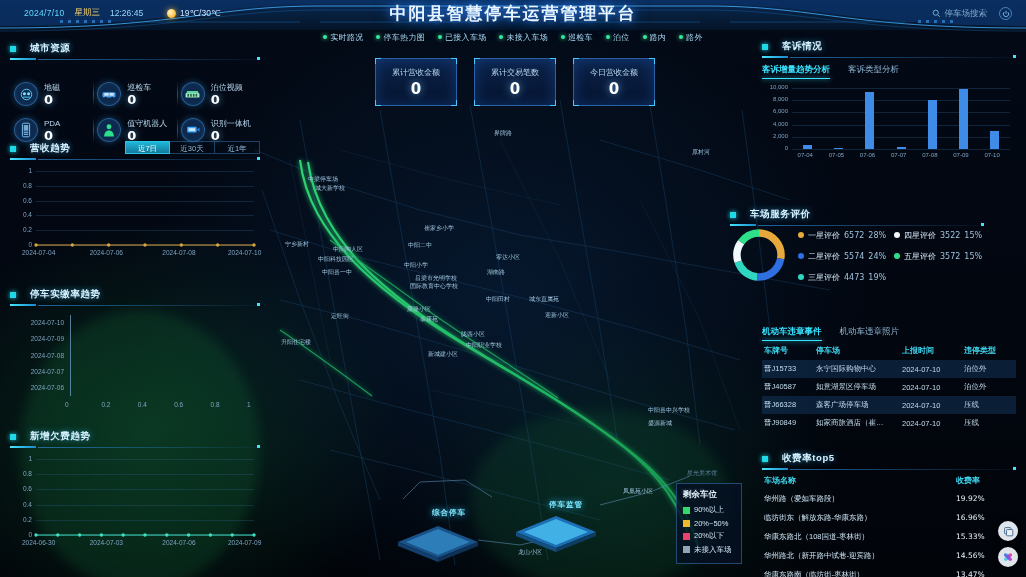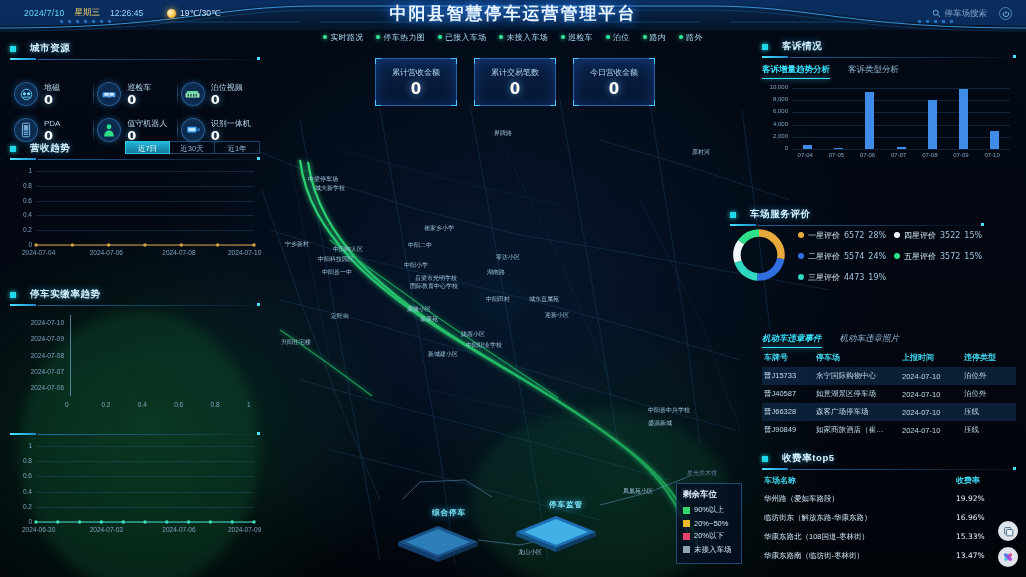--- a/index.html
+++ b/index.html
@@ -539,20 +539,24 @@
         <div class="axis-lbl" style="left: 55px; top: 90px;">0</div>
         <div class="axis-lbl" style="left: 91.4px; top: 90px;">0.2</div>
         <div class="axis-lbl" style="left: 127.8px; top: 90px;">0.4</div>
         <div class="axis-lbl" style="left: 164.2px; top: 90px;">0.6</div>
         <div class="axis-lbl" style="left: 200.6px; top: 90px;">0.8</div>
         <div class="axis-lbl" style="left: 237px; top: 90px;">1</div>
       </div>
   </div>
 
   <div class="panel" style="left:10px;top:430px;width:250px;">
+    <div class="panel-head">
+      <span class="sq"></span>
+      <span class="panel-title">新增欠费趋势</span>
+    </div>
     <div class="head-rule">
         <span class="endcap"></span>
       </div>
     <div class="chart" style="height:100px;margin-top:5px;" id="arrChart">
         <div class="gridline" style="top: 6px; left: 26px; right: 6px;"></div>
         <div class="axis-lbl" style="left: 0px; top: 2px; width: 22px; text-align: right;">1</div>
         <div class="gridline" style="top: 21.2px; left: 26px; right: 6px;"></div>
         <div class="axis-lbl" style="left: 0px; top: 17.2px; width: 22px; text-align: right;">0.8</div>
         <div class="gridline" style="top: 36.4px; left: 26px; right: 6px;"></div>
         <div class="axis-lbl" style="left: 0px; top: 32.4px; width: 22px; text-align: right;">0.6</div>
@@ -697,21 +701,21 @@
             <span class="lg-dot" style="background: rgb(47, 214, 192);"></span>
             <span class="lg-name">三星评价</span>
             <span class="lg-num">4473</span>
             <span class="lg-pct">19%</span>
           </div>
         </div>
     </div>
   </div>
 
   <div class="panel" style="left:762px;top:326px;width:254px;">
-    <div class="tabs" style="margin-top:7px;font-style:italic;" id="vioTabs">
+    <div class="tabs" style="margin-top:0;" id="vioTabs">
         <div class="tab on">机动车违章事件</div>
         <div class="tab">机动车违章照片</div>
       </div>
     <table class="t">
       <thead>
           <tr id="vioHead">
             <th style="width: 52px;">车牌号</th>
             <th style="width: 86px;">停车场</th>
             <th style="width: 62px;">上报时间</th>
             <th style="width: auto;">违停类型</th>
@@ -766,20 +770,24 @@
             <td>华州路（爱如车路段）</td>
             <td class="r">19.92%</td>
           </tr>
           <tr>
             <td>临坊街东（解放东路-华康东路）</td>
             <td class="r">16.96%</td>
           </tr>
           <tr>
             <td>华康东路北（108国道-枣林街）</td>
             <td class="r">15.33%</td>
+          </tr>
+          <tr>
+            <td>华州路北（新开路中试巷-迎宾路）</td>
+            <td class="r">14.56%</td>
           </tr>
           <tr>
             <td>华康东路南（临坊街-枣林街）</td>
             <td class="r">13.47%</td>
           </tr>
         </tbody>
     </table>
   </div>
 
   <div class="map-legend">

